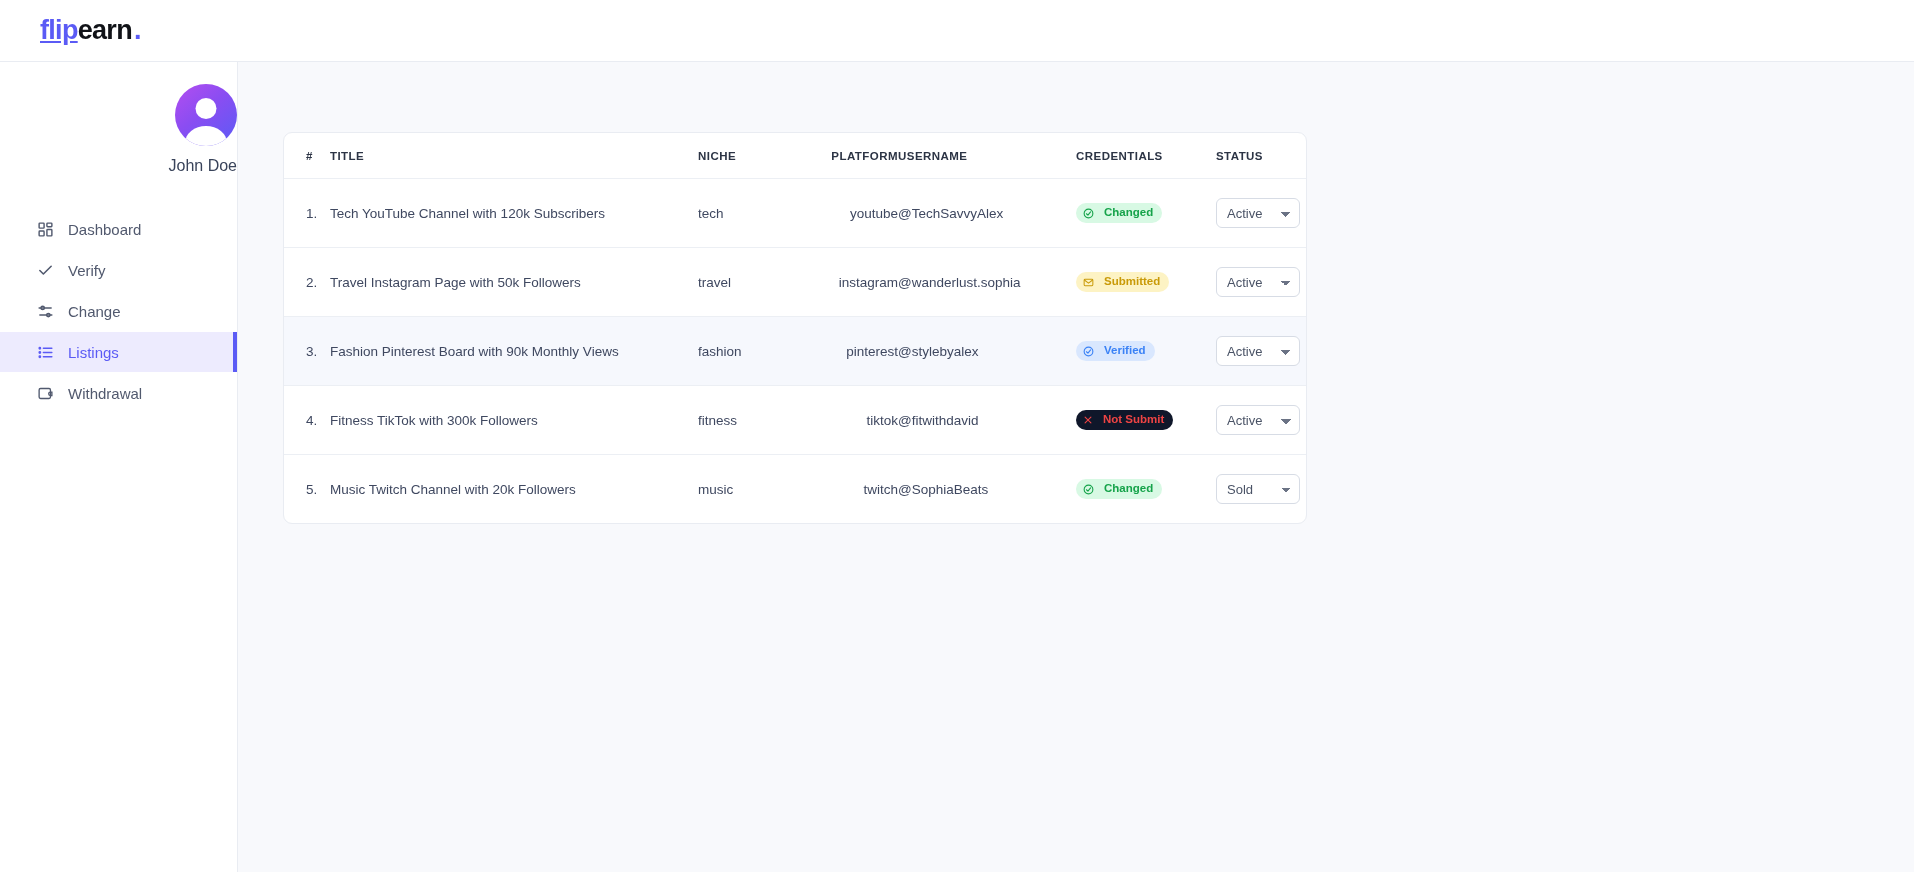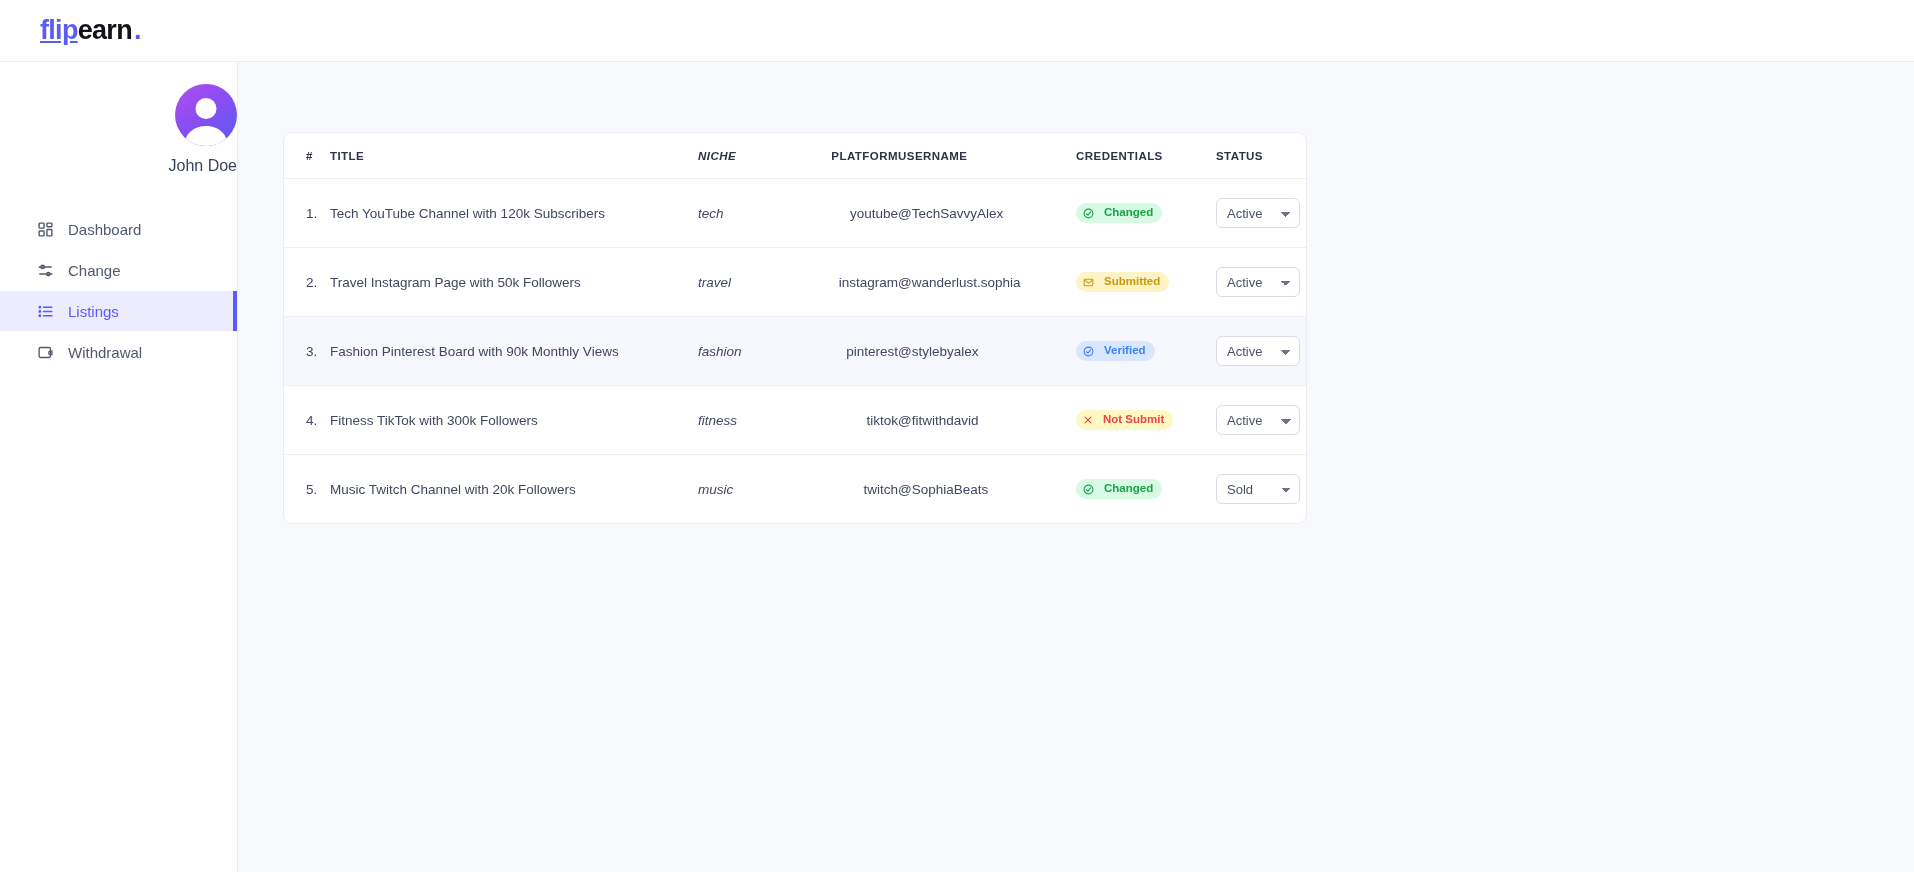--- a/index.html
+++ b/index.html
@@ -172,21 +172,21 @@
     vertical-align: middle;
     white-space: nowrap;
     overflow: hidden;
     text-overflow: ellipsis;
   }
   tbody tr:last-child td { border-bottom: none; }
   tbody tr.striped { background: #f6f8fd; }
 
   .c-idx   { width: 46px;  padding-left: 22px !important; }
   .c-title { width: 368px; }
-  .c-niche { width: 88px; font-style: italic; }
+  .c-niche { width: 88px; }
   .c-plat  { width: 112px; text-align: right; }
   .c-user  { width: 178px; }
   .c-cred  { width: 140px; }
   .c-stat  { width: 120px; }
 
   thead th.c-idx { padding-left: 22px; }
 
   
   .badge {
     display: inline-flex;
@@ -196,21 +196,21 @@
     border-radius: 999px;
     font-size: 11.5px;
     font-weight: 600;
     line-height: 1;
     white-space: nowrap;
   }
   .badge svg { display: block; flex: 0 0 auto; }
   .badge.changed   { background: #d8f9e4; color: #16a34a; }
   .badge.submitted { background: #fdf3c4; color: #c99a08; }
   .badge.verified  { background: #d9e7fe; color: #3b82f6; }
-  .badge.notsubmit { background: #fef9c3; color: #ef4444; }
+  .badge.notsubmit { background: #0f172a; color: #ef4444; }
 
   
   .status-select {
     appearance: none;
     -webkit-appearance: none;
     width: 84px;
     height: 30px;
     padding: 0 20px 0 10px;
     font-family: "Liberation Sans", sans-serif;
     font-size: 13px;
@@ -259,20 +259,28 @@
           <svg width="17" height="17" viewBox="0 0 24 24" fill="none" stroke="currentColor" stroke-width="2">
             <rect x="3" y="3" width="7" height="7" rx="1"></rect>
             <rect x="14" y="3" width="7" height="5" rx="1"></rect>
             <rect x="3" y="14" width="7" height="7" rx="1"></rect>
             <rect x="14" y="12" width="7" height="9" rx="1"></rect>
           </svg>
         </span>
         <span>Dashboard</span>
       </div>
 
+      <div class="nav-item">
+        <span class="ico">
+          <svg width="17" height="17" viewBox="0 0 24 24" fill="none" stroke="currentColor" stroke-width="2.2" stroke-linecap="round" stroke-linejoin="round">
+            <polyline points="20 6 9 17 4 12"></polyline>
+          </svg>
+        </span>
+        <span>Verify</span>
+      </div>
 
       <div class="nav-item">
         <span class="ico">
           <svg width="17" height="17" viewBox="0 0 24 24" fill="none" stroke="currentColor" stroke-width="2" stroke-linecap="round">
             <line x1="3" y1="7" x2="20" y2="7"></line>
             <circle cx="8" cy="7" r="2.4"></circle>
             <line x1="4" y1="17" x2="21" y2="17"></line>
             <circle cx="16" cy="17" r="2.4"></circle>
           </svg>
         </span>

